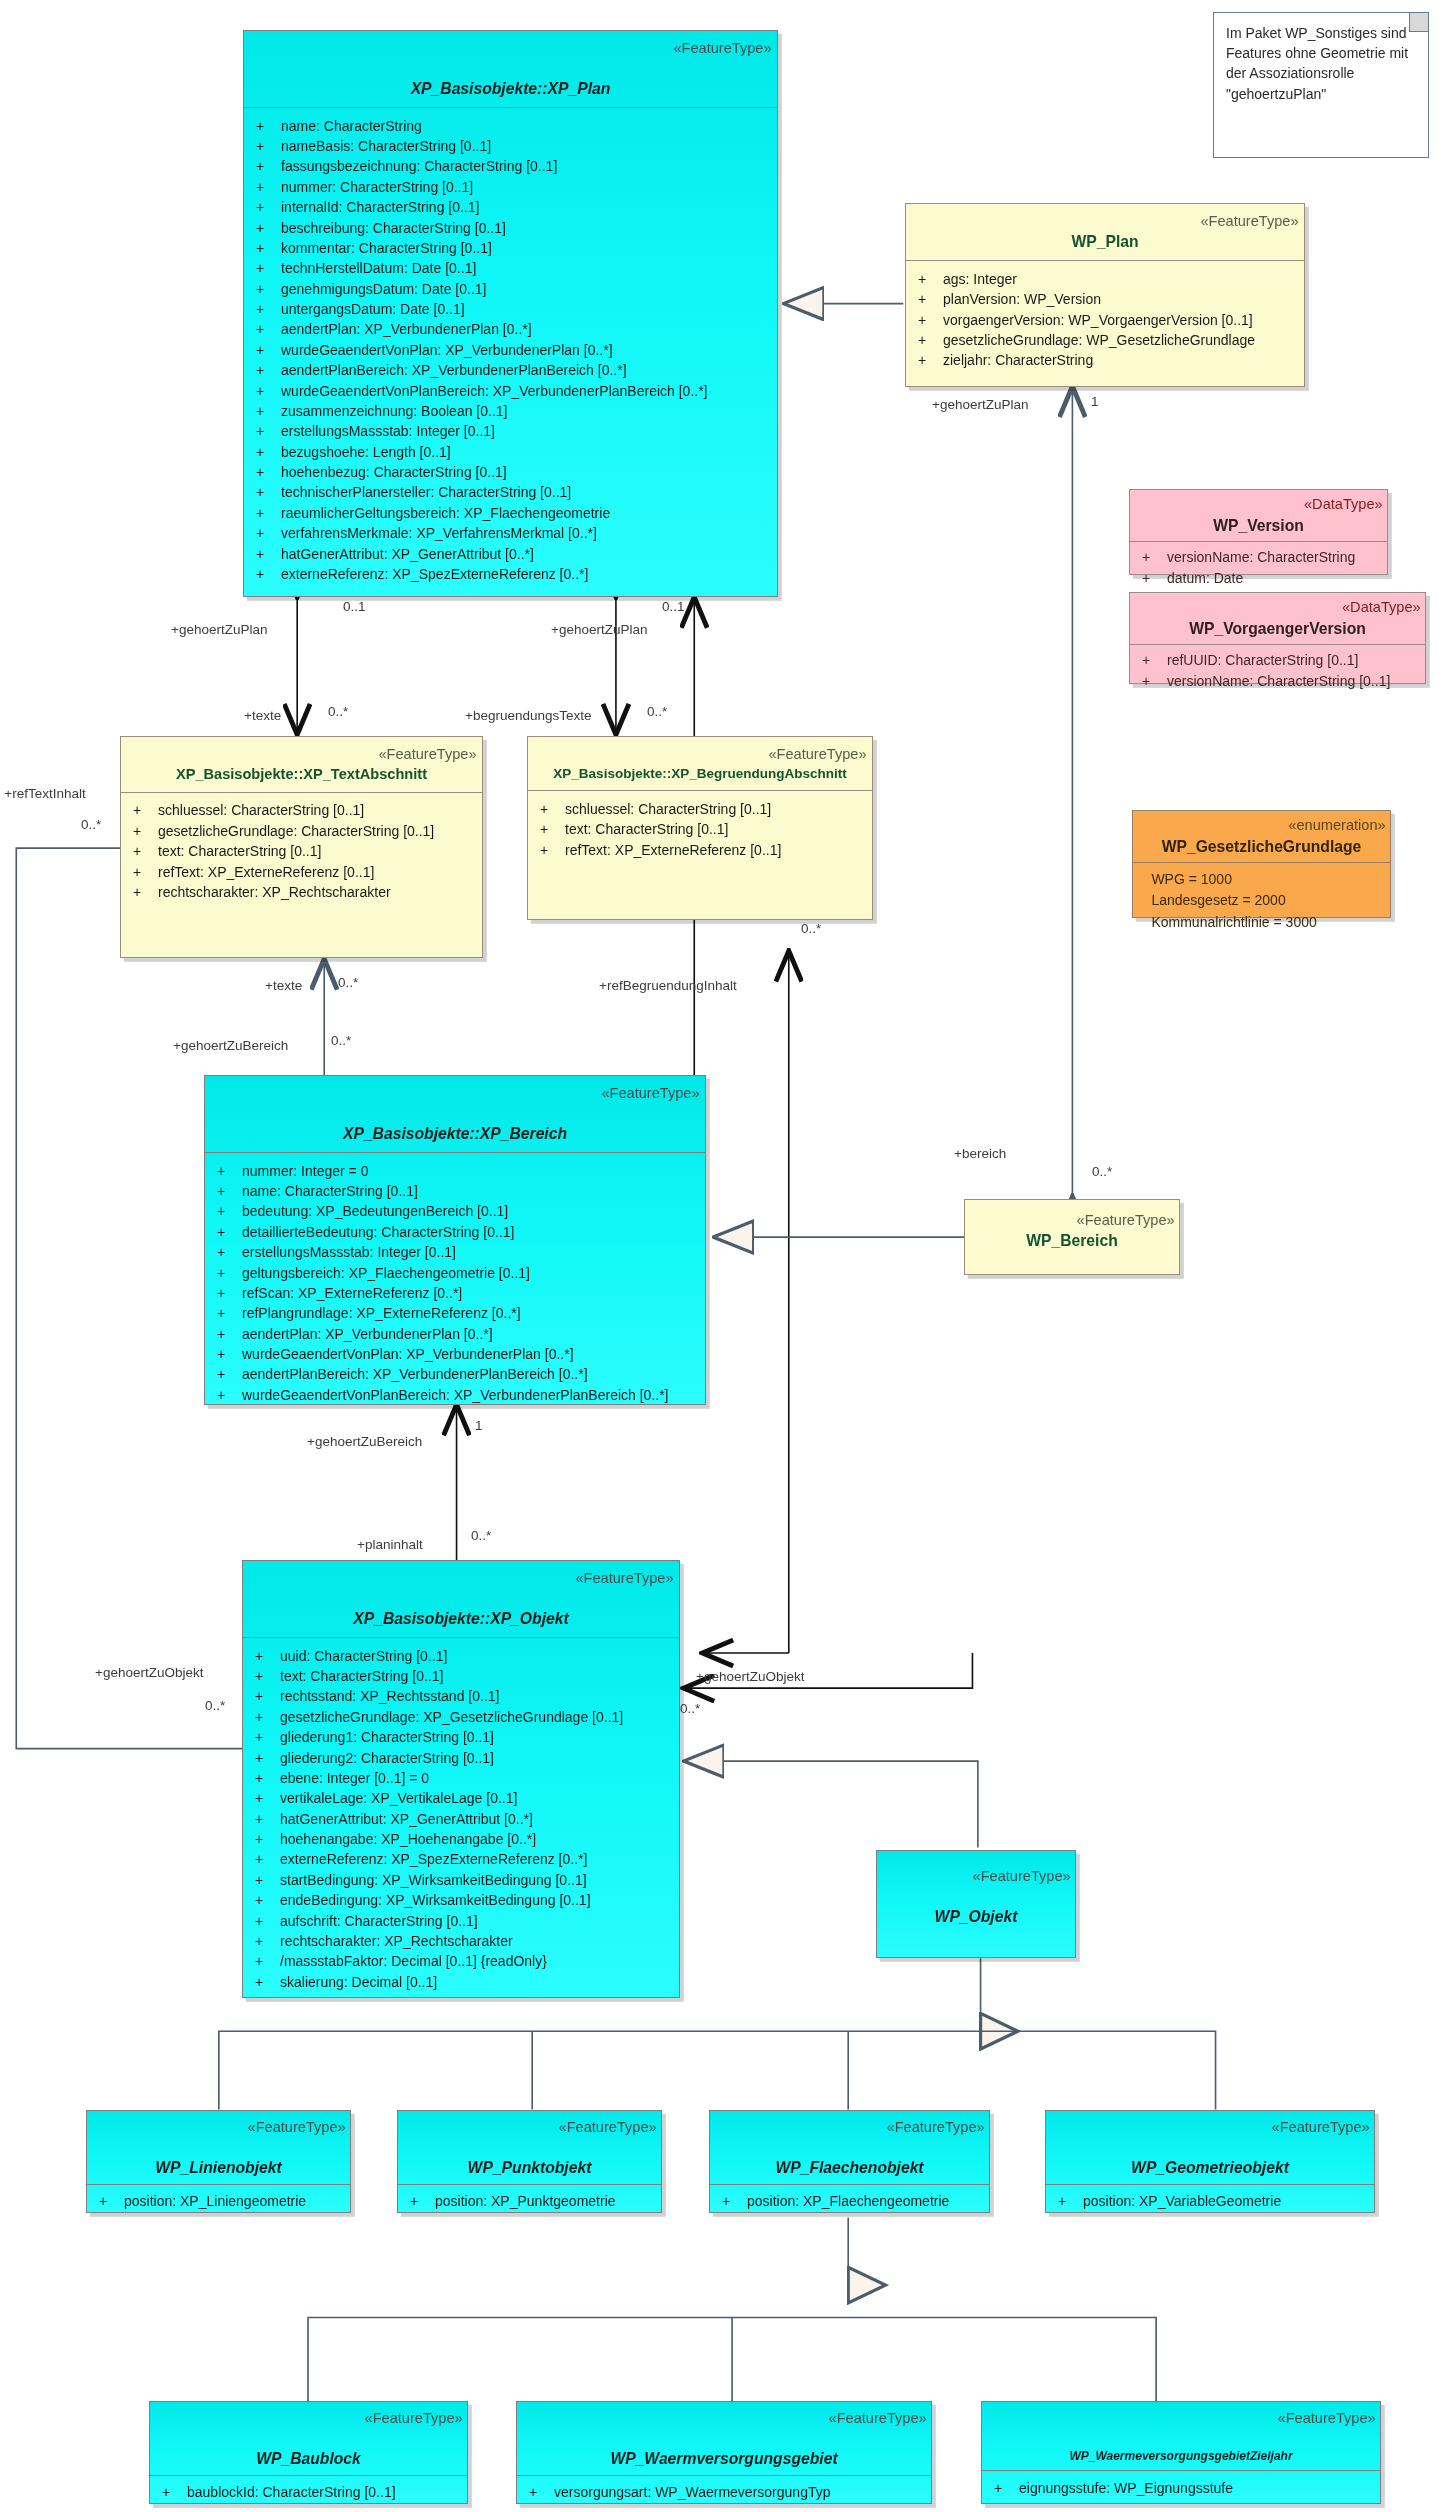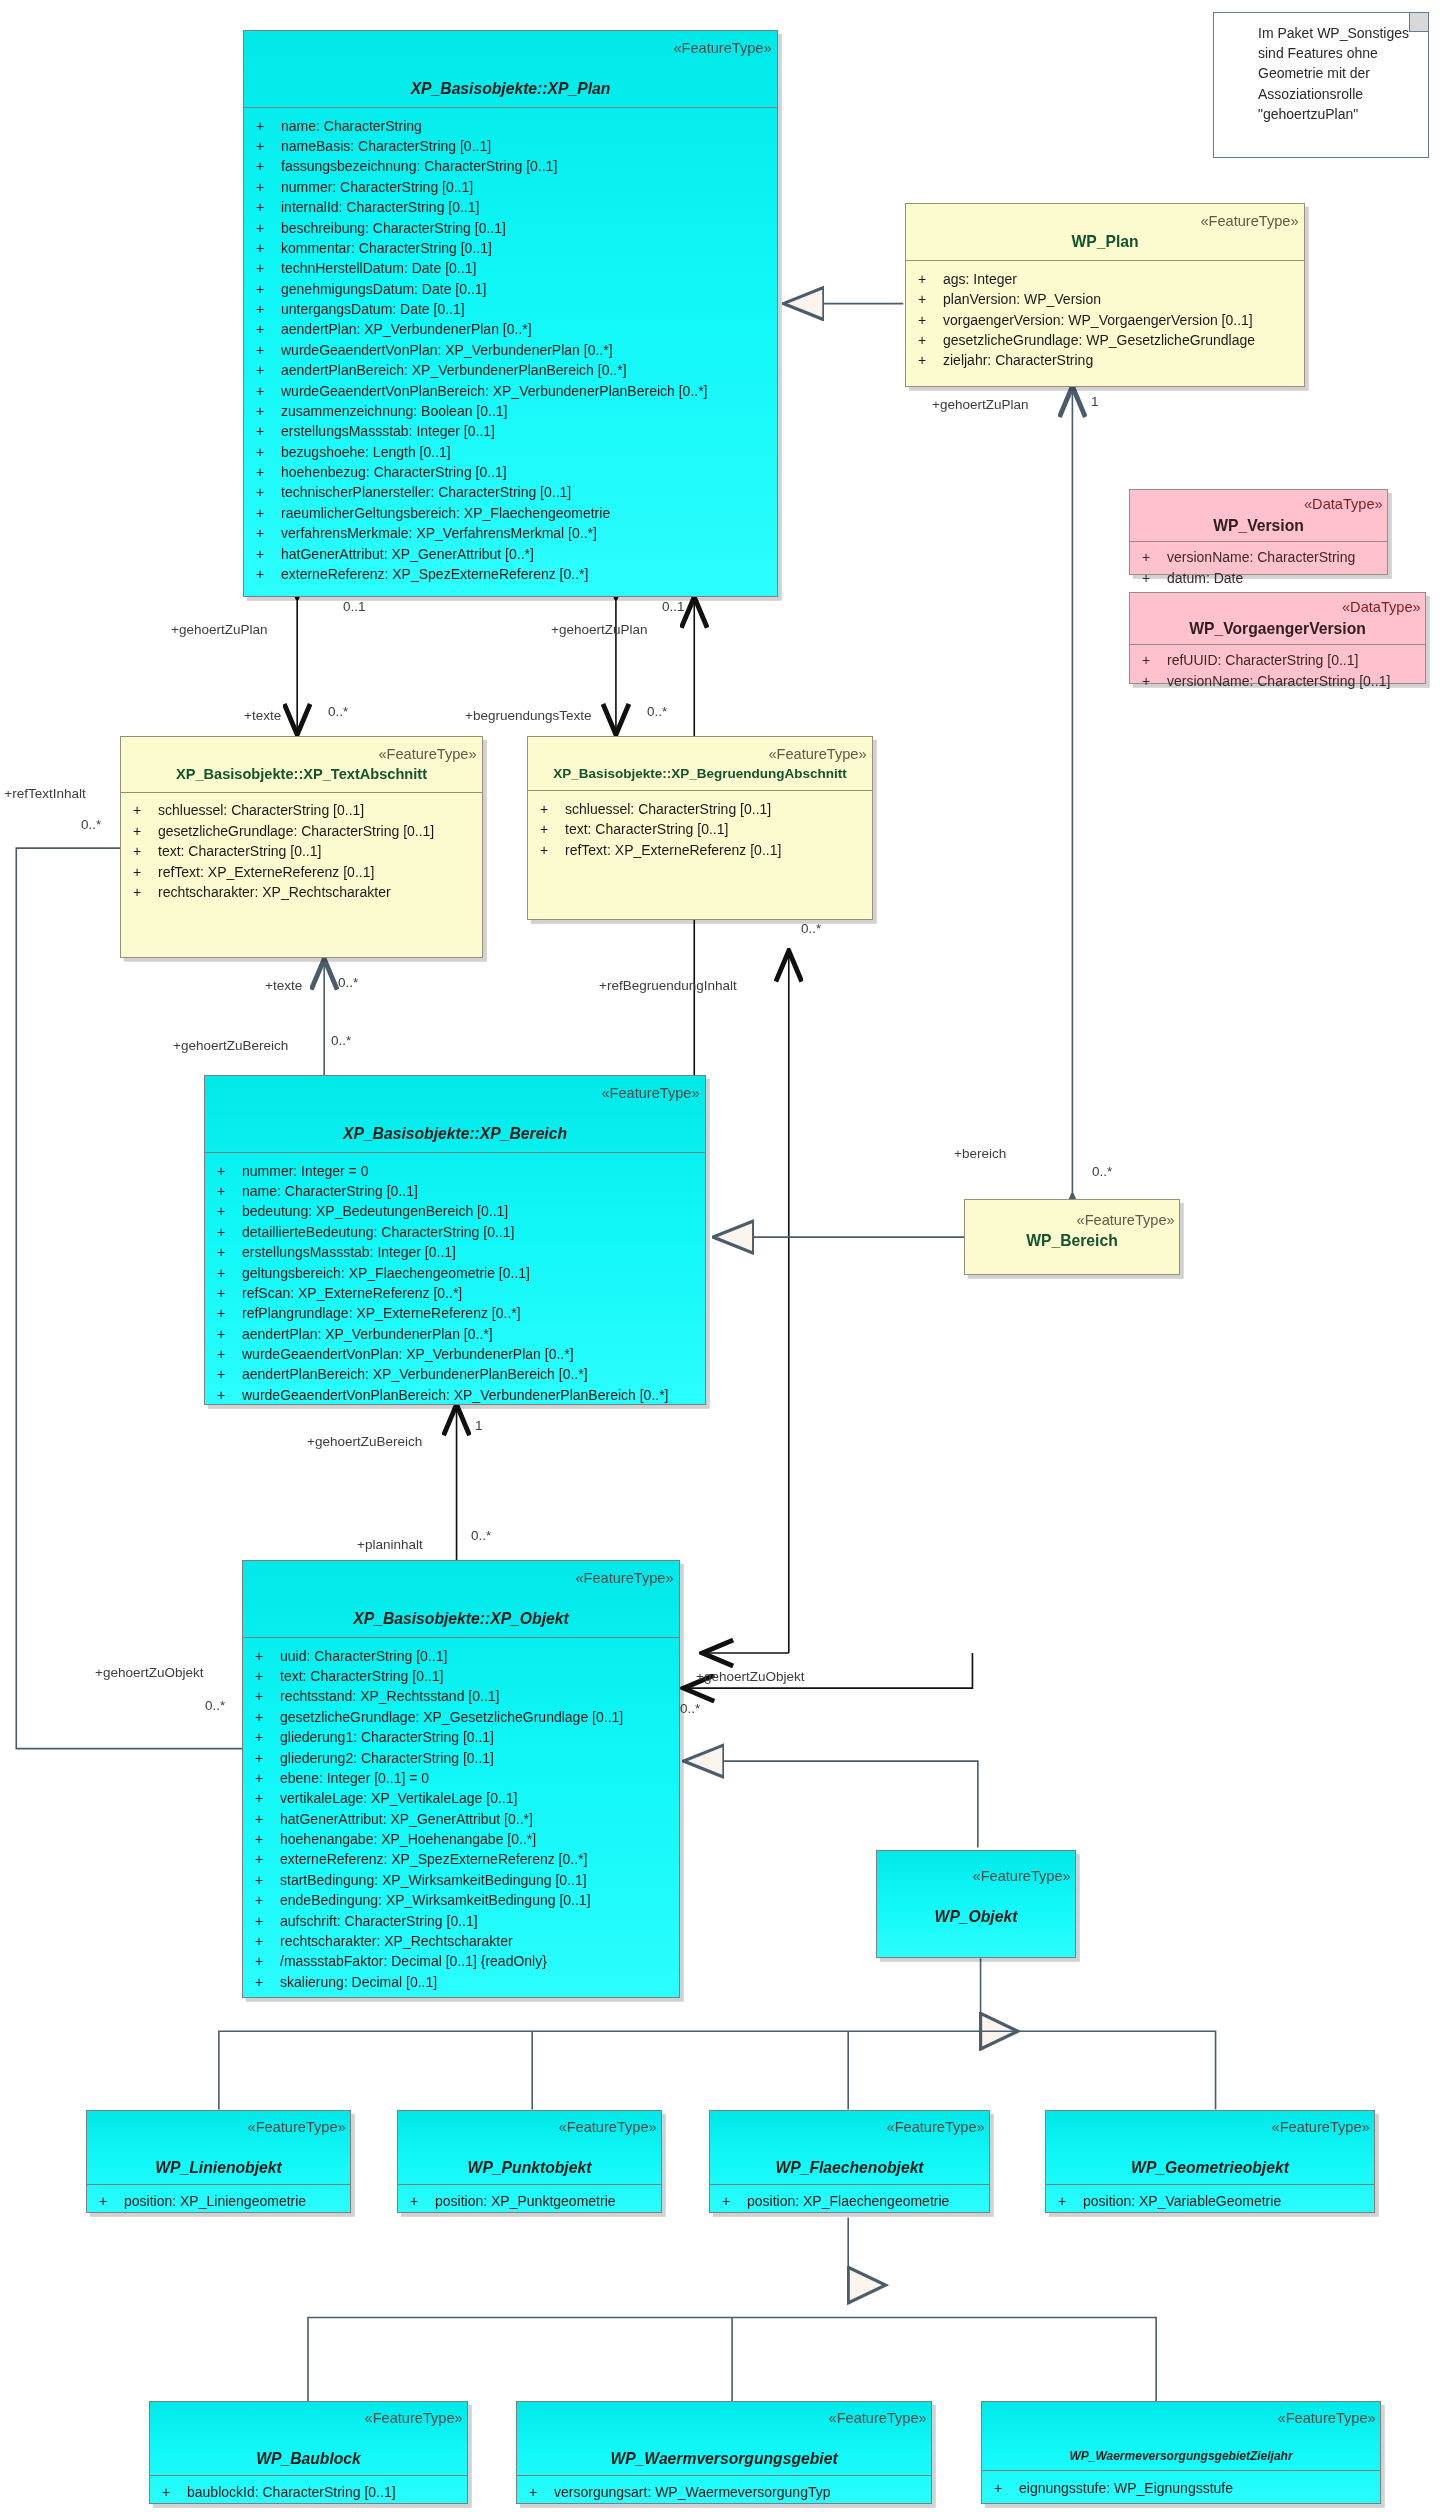--- a/index.html
+++ b/index.html
@@ -100,21 +100,21 @@
     <path d="M1815,3625 L1815,3760" stroke="#4b5d6b" stroke-width="3" fill="none" marker-end="url(#hollowTriUp)"></path>
     <path d="M405,3905 L405,3760 L2250,3760 L2250,3905" stroke="#4b5d6b" stroke-width="3" fill="none"></path>
     <path d="M985,3905 L985,3760" stroke="#4b5d6b" stroke-width="3" fill="none"></path>
     <path d="M1570,3905 L1570,3760" stroke="#4b5d6b" stroke-width="3" fill="none"></path>
 
     <path d="M1570,4105 L1570,4230" stroke="#4b5d6b" stroke-width="3" fill="none" marker-end="url(#hollowTriUp)"></path>
     <path d="M570,4445 L570,4290 L2140,4290 L2140,4445" stroke="#4b5d6b" stroke-width="3" fill="none"></path>
     <path d="M1355,4445 L1355,4290" stroke="#4b5d6b" stroke-width="3" fill="none"></path>
   </svg>
 
-  <div class="note" style="left:1213px;top:12px;width:216px;height:146px;padding-left:32px;">
+  <div class="note" style="left:1213px;top:12px;width:216px;height:146px;">
     <div class="fold"></div>
     <div class="txt">Im Paket WP_Sonstiges sind Features ohne Geometrie mit der Assoziationsrolle "gehoertzuPlan"</div>
   </div>
 
   <div class="cls cyan" style="left:243px;top:30px;width:535px;height:567px;">
     <div class="head">
       <div class="stereo">«FeatureType»</div>
       <div class="cname ital">XP_Basisobjekte::XP_Plan</div>
     </div>
     <div class="sep"></div>
@@ -273,20 +273,32 @@
           <span class="vis">+</span>
           <span>refUUID: CharacterString [0..1]</span>
         </div>
       <div class="attr">
           <span class="vis">+</span>
           <span>versionName: CharacterString [0..1]</span>
         </div>
     </div>
   </div>
 
+  <div class="cls orange" style="left:1132px;top:810px;width:259px;height:108px;">
+    <div class="head" style="padding:5.4px 4.3px 4.3px;">
+      <div class="stereo">«enumeration»</div>
+      <div class="cname">WP_GesetzlicheGrundlage</div>
+    </div>
+    <div class="sep"></div>
+    <div class="body" style="padding:5.4px 0;">
+      <div class="enumrow">WPG = 1000</div>
+      <div class="enumrow">Landesgesetz = 2000</div>
+      <div class="enumrow">Kommunalrichtlinie = 3000</div>
+    </div>
+  </div>
 
   <div class="cls yellow" style="left:120px;top:736px;width:363px;height:222px;">
     <div class="head">
       <div class="stereo">«FeatureType»</div>
       <div class="cname" style="font-size:14.6px;">XP_Basisobjekte::XP_TextAbschnitt</div>
     </div>
     <div class="sep"></div>
     <div class="body">
       <div class="attr">
           <span class="vis">+</span>

